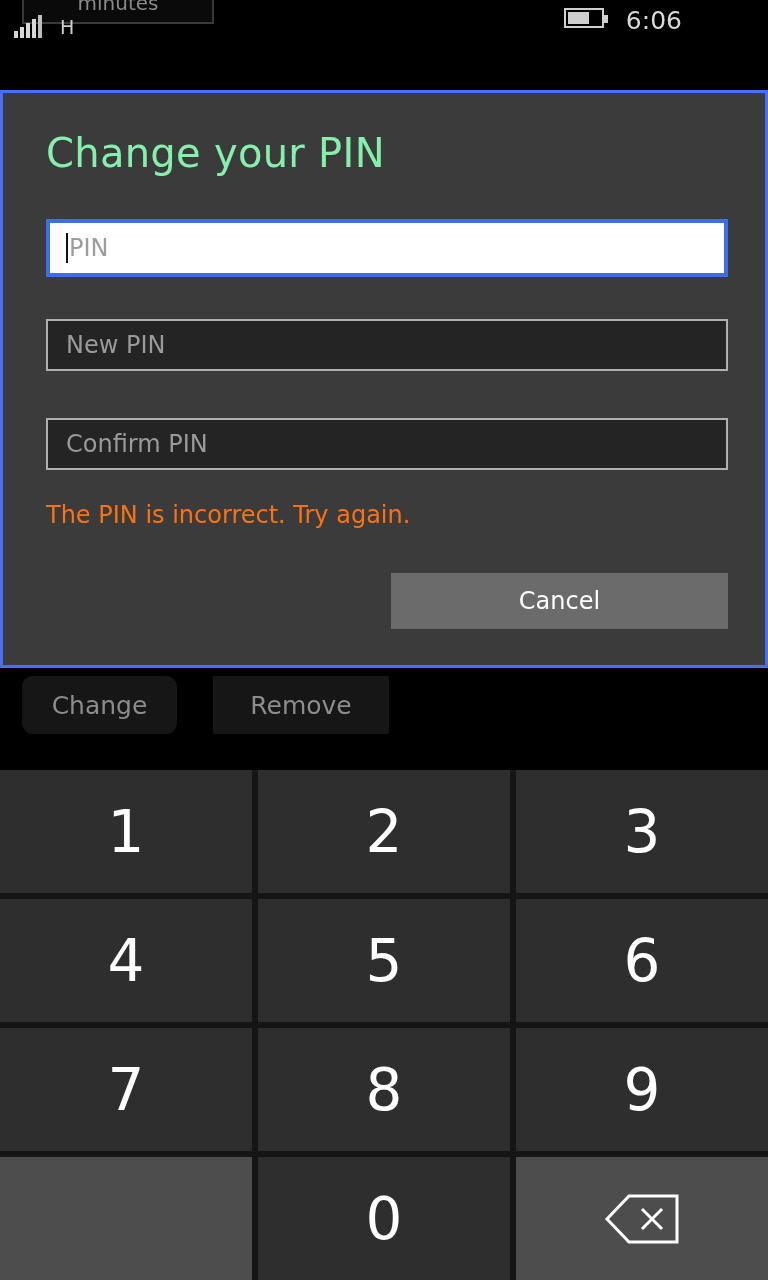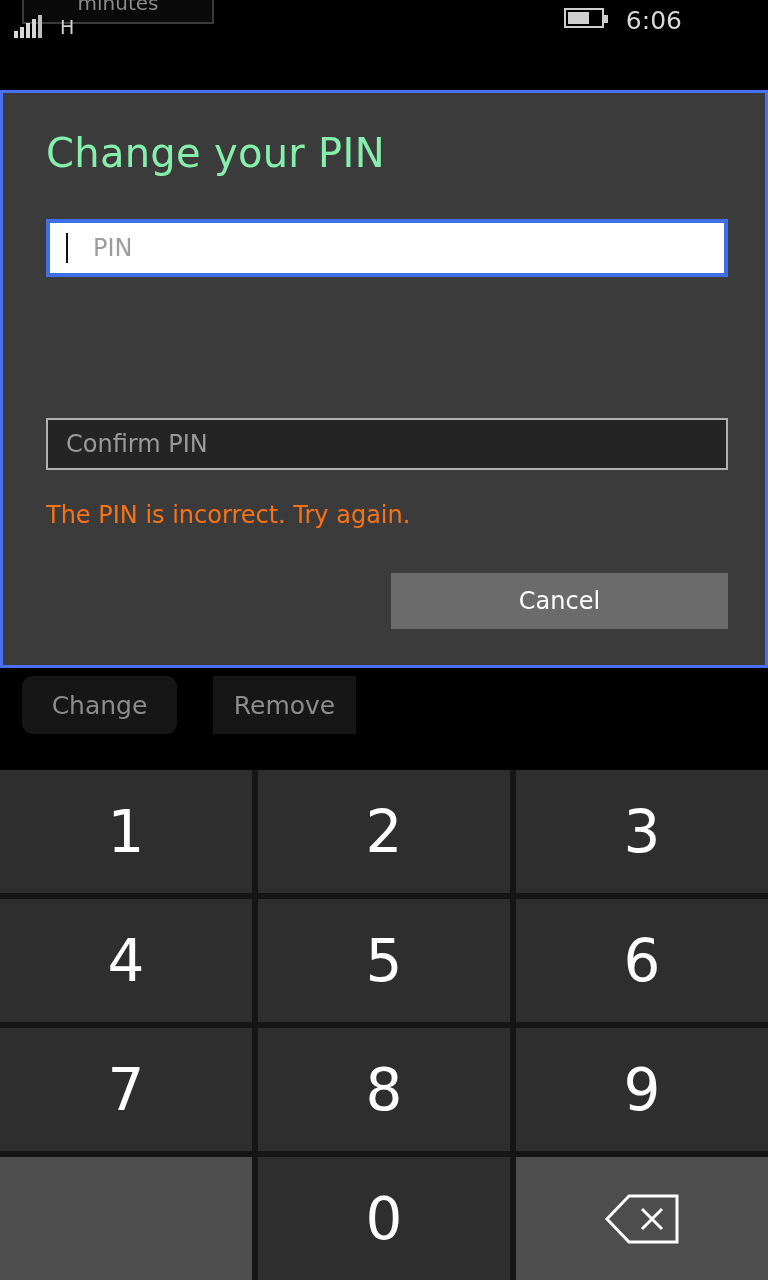--- a/index.html
+++ b/index.html
@@ -133,21 +133,20 @@
   .field.inactive {
     background: #242424;
     border: 2px solid #b0b0b0;
     color: #9a9a9a;
   }
   .field.active {
     background: #ffffff;
     border: 4px solid #3f6fe8;
     color: #9c9c9c;
     padding-left: 16px;
-    gap: 24px;
   }
   .caret {
     display: inline-block;
     width: 2px;
     height: 30px;
     background: #111;
     margin-right: 1px;
   }
   #field-pin   { top: 126px; height: 58px; }
   #field-new   { top: 226px; }
@@ -193,21 +192,21 @@
     color: #8c8c8c;
     font-size: 25px;
     display: flex;
     align-items: center;
     justify-content: center;
     border: none;
     box-sizing: border-box;
     font-family: inherit;
   }
   #btn-change { left: 22px;  width: 155px; border-radius: 11px; }
-  #btn-remove { left: 213px; width: 143px; }
+  #btn-remove { left: 213px; width: 176px; }
 
   
   .keypad {
     position: absolute;
     left: 0; top: 770px;
     width: 768px; height: 510px;
     background: #151515;
     display: grid;
     grid-template-columns: repeat(3, 1fr);
     grid-template-rows: repeat(4, 1fr);
@@ -263,20 +262,23 @@
 
 <div class="dialog">
 
   <div class="dialog-title">Change your PIN</div>
 
   <div class="field active" id="field-pin">
     <span class="caret"></span>
     <span>PIN</span>
   </div>
 
+  <div class="field inactive" id="field-new">
+    <span>New PIN</span>
+  </div>
 
   <div class="field inactive" id="field-conf">
     <span>Confirm PIN</span>
   </div>
 
   <div class="error-msg">The PIN is incorrect. Try again.</div>
 
   <button class="dlg-btn" id="btn-cancel">Cancel</button>
 </div>
 

